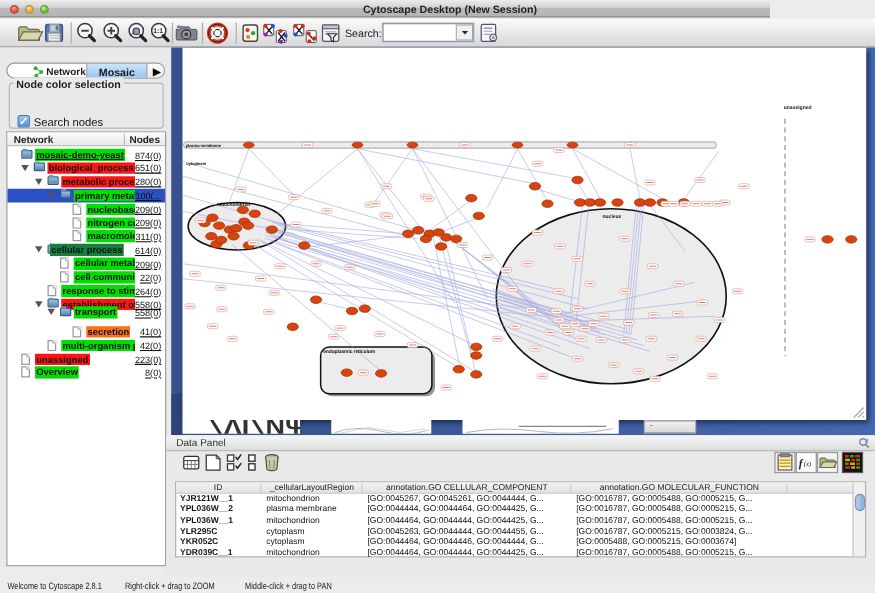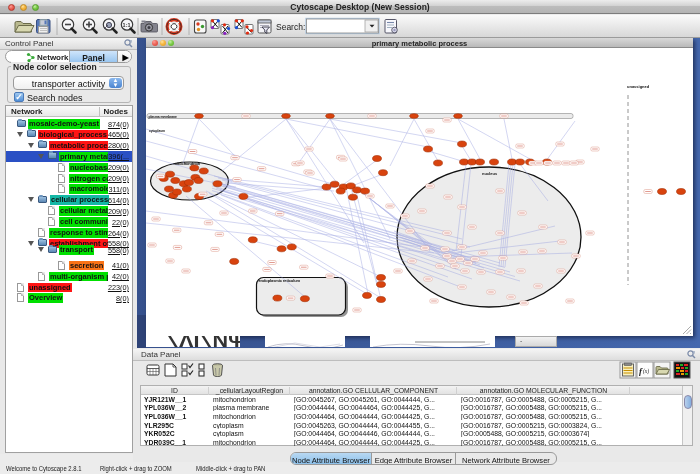--- a/index.html
+++ b/index.html
@@ -1,21 +1,21 @@
 <!DOCTYPE html>
 <html><head>
 <meta charset="utf-8">
 <style>
 * { margin:0; padding:0; box-sizing:border-box; }
 html,body { width:700px; height:474px; overflow:hidden; }
 body { font-family:"Liberation Sans", sans-serif; background:#ececec; position:relative; }
 .abs { position:absolute; }
 
 
-#titlebar { left:0; top:0; width:700px; height:14px;
+#titlebar { left:0; top:0; width:616px; height:14px;
   background:linear-gradient(#ededed,#d2d2d2 45%,#bcbcbc 50%,#b3b3b3);
   border-bottom:1px solid #7c7c7c; }
 #titlebar .tl { position:absolute; top:3.5px; width:7px; height:7px; border-radius:50%; }
 #title-text { left:10px; width:700px; text-align:center; top:2px; font-size:8.5px; font-weight:bold; color:#222; }
 
 
 #toolbar { left:0; top:15px; width:700px; height:23px;
   background:linear-gradient(#fafafa,#e2e2e2 70%,#d8d8d8);
   border-bottom:1px solid #9b9b9b; }
 
@@ -191,89 +191,83 @@
 <line x1="387" y1="7.5" x2="394" y2="7.5" stroke="#78a" stroke-width="1.1"></line>
 <line x1="387" y1="10" x2="394" y2="10" stroke="#9ab" stroke-width="0.9"></line>
 <line x1="387" y1="12.5" x2="392" y2="12.5" stroke="#9ab" stroke-width="0.9"></line>
 <circle cx="394.5" cy="15" r="2.8" fill="#dde" stroke="#445" stroke-width="0.8"></circle>
 <circle cx="394.5" cy="15" r="1.2" fill="#99b"></circle>
 </g>
 </svg>
   </div>
 
 <div class="abs" id="leftpanel">
-  <div class="abs" id="cp-head">Control Panel<svg width="9" height="9" style="position:absolute;right:4px;top:1px;">
-        <circle cx="3.5" cy="3.5" r="2.6" fill="none" stroke="#7a8aa8" stroke-width="1.2"></circle>
-        <path d="M5.5 5.5 L8 8" stroke="#7a8aa8" stroke-width="1.4"></path>
-        <path d="M5.5 2 L8 2 M7 1 L7 4" stroke="#9aa8c0" stroke-width="0.9"></path>
-      </svg></div>
   <div class="abs" id="cp-tabs">
     <svg width="10" height="11" style="position:absolute;left:20px;top:1px;">
         <circle cx="2.5" cy="2.5" r="1.6" fill="#3aaa3a"></circle>
         <circle cx="7" cy="5.5" r="1.6" fill="#3aaa3a"></circle>
         <circle cx="3" cy="8.5" r="1.6" fill="#3aaa3a"></circle>
         <path d="M2.5 2.5 L7 5.5 L3 8.5" stroke="#3aaa3a" stroke-width="0.8" fill="none"></path>
       </svg>
       <span style="position:absolute;left:31px;top:2px;color:#222;font-size:8px;">Network</span>
-    <div id="tab-mosaic">Panel</div>
+    <div id="tab-mosaic">Mosaic</div>
     <div id="tab-arrow">▶</div>
   </div>
   <div class="abs" id="groupbox"></div>
   <div class="abs" id="groupbox-label">Node color selection</div>
-  <div class="abs" id="combo">transporter activity<div id="combo-btn">▲<br>▼</div></div>
   <div class="abs" id="checkbox">✓</div>
   <div class="abs" id="checkbox-label">Search nodes</div>
   <div class="abs" id="treebox">
     <div id="tree-head">
         <span style="position:absolute;left:5px;top:1px;">Network</span>
         <span style="position:absolute;right:4px;top:1px;border-left:1px solid #c0c0c0;padding-left:4px;">Nodes</span>
       </div>
     <div id="tree-rows">
 <div class="trow" style="top:12.0px;">
           <div class="fold" style="left:11px;"></div>
-          <div class="lbl" style="left:22px;max-width:80px;background:#00e000;">mosaic-demo-yeast</div>
+          <div class="lbl" style="left:22px;max-width:80px;background:#00e000;text-decoration:underline;">mosaic-demo-yeast</div>
           <div class="cnt">874(0)</div>
         </div>
 <div class="trow" style="top:22.9px;">
           <div class="tri" style="left:11px;"></div>
           <div class="fold" style="left:21px;"></div>
           <div class="lbl" style="left:32px;max-width:70px;background:#ff1414;">biological_process</div>
-          <div class="cnt">465(0)</div>
+          <div class="cnt">651(0)</div>
         </div>
 <div class="trow" style="top:33.8px;">
           <div class="tri" style="left:22px;"></div>
           <div class="fold" style="left:32px;"></div>
           <div class="lbl" style="left:43px;max-width:59px;background:#ff1414;">metabolic process</div>
           <div class="cnt">280(0)</div>
         </div>
 <div class="trow" style="top:44.7px;background:#2a50c4;">
           <div class="tri" style="left:32px;"></div>
           <div class="fold" style="left:42px;"></div>
           <div class="lbl" style="left:53px;max-width:49px;background:#00e000;">primary metabol</div>
-          <div class="cnt">396(...</div>
+          <div class="cnt">100(...</div>
         </div>
 <div class="trow" style="top:55.6px;">
           <div class="page" style="left:52px;"></div>
           <div class="lbl" style="left:63px;max-width:39px;background:#00e000;">nucleobase-</div>
           <div class="cnt">209(0)</div>
         </div>
 <div class="trow" style="top:66.5px;">
           <div class="page" style="left:52px;"></div>
           <div class="lbl" style="left:63px;max-width:39px;background:#00e000;">nitrogen compo</div>
           <div class="cnt">209(0)</div>
         </div>
 <div class="trow" style="top:77.4px;">
           <div class="page" style="left:52px;"></div>
           <div class="lbl" style="left:63px;max-width:39px;background:#00e000;">macromolecule</div>
           <div class="cnt">311(0)</div>
         </div>
 <div class="trow" style="top:88.3px;">
           <div class="tri" style="left:22px;"></div>
           <div class="fold" style="left:32px;"></div>
-          <div class="lbl" style="left:44px;max-width:59px;background:#14b8a6;">cellular process</div>
+          <div class="lbl" style="left:34px;max-width:59px;background:#15803d;">cellular process</div>
           <div class="cnt">614(0)</div>
         </div>
 <div class="trow" style="top:99.2px;">
           <div class="page" style="left:42px;"></div>
           <div class="lbl" style="left:53px;max-width:49px;background:#00e000;">cellular metabo</div>
           <div class="cnt">209(0)</div>
         </div>
 <div class="trow" style="top:110.1px;">
           <div class="page" style="left:42px;"></div>
           <div class="lbl" style="left:53px;max-width:49px;background:#00e000;">cell communicat</div>
@@ -316,26 +310,20 @@
           <div class="lbl" style="left:22px;max-width:80px;background:#00e000;">Overview</div>
           <div class="cnt">8(0)</div>
         </div>
 </div>
   </div>
 </div>
 
 <div class="abs" id="mdi">
   <div style="position:absolute;left:0;top:277px;width:9px;height:33px;background:#2e4377;"></div>
   <div id="inwin">
-    <div id="inwin-tb">
-      <div class="tl" style="position:absolute;left:6px;top:2px;width:6px;height:6px;border-radius:50%;background:radial-gradient(circle at 35% 30%,#ff9d96,#ec6559 45%,#d33a2e);"></div>
-      <div class="tl" style="position:absolute;left:14px;top:2px;width:6px;height:6px;border-radius:50%;background:radial-gradient(circle at 35% 30%,#ffe3a0,#f5b63e 45%,#df9b28);"></div>
-      <div class="tl" style="position:absolute;left:22px;top:2px;width:6px;height:6px;border-radius:50%;background:radial-gradient(circle at 35% 30%,#c6f0a8,#7ccc48 45%,#58a82c);"></div>
-      <div id="inwin-title">primary metabolic process</div>
-    </div>
     <div id="canvas-holder" style="position:absolute;left:0;top:11px;width:547px;height:287px;overflow:hidden;">
         <svg width="547" height="286" viewBox="0 0 547 286" xmlns="http://www.w3.org/2000/svg" style="position:absolute;left:0;top:0;">
 <ellipse cx="43.5" cy="132" rx="39" ry="19" fill="#ececec" stroke="#111" stroke-width="1.2"></ellipse>
 <ellipse cx="343" cy="188" rx="92" ry="70" fill="#ececec" stroke="#111" stroke-width="1.3"></ellipse>
 <rect x="111.5" y="229.5" width="89" height="37" rx="7" fill="#111" opacity="0.45" transform="translate(1.5,1.5)"></rect>
 <rect x="110.5" y="228.5" width="89" height="37.5" rx="7" fill="#ececec" stroke="#111" stroke-width="1.2"></rect>
 <g stroke="#9ba1e0" stroke-width="0.55" opacity="0.8">
 <line x1="68.0" y1="127.0" x2="306.0" y2="184.0"></line>
 <line x1="72.0" y1="129.0" x2="316.0" y2="190.0"></line>
 <line x1="76.0" y1="131.0" x2="324.0" y2="198.0"></line>
@@ -985,24 +973,19 @@
           <span style="left:3px;width:64px;font-weight:bold;">YDR039C__1</span>
           <span style="left:72px;width:77px;">mitochondrion</span>
           <span style="left:153px;width:162px;">[GO:0044464, GO:0044444, GO:0044425, G...</span>
           <span style="left:320px;width:222px;">[GO:0016787, GO:0005488, GO:0005215, G...</span>
         </div>
 </div>
 <div style="position:absolute;right:0;top:0;width:10px;height:59px;background:#f0f0f0;border-left:1px solid #c5c5c5;">
 <div style="position:absolute;left:1px;top:9px;width:8px;height:14px;border-radius:4px;background:linear-gradient(90deg,#b8d0ec,#84aede);border:0.5px solid #88a;"></div>
       </div>
   </div>
-  <div id="dp-tabs">
-    <div style="background:linear-gradient(#b8d8f2,#8cc0ea);width:81px;">Node Attribute Browser</div>
-    <div style="width:84px;">Edge Attribute Browser</div>
-    <div style="border-right:none;width:100px;">Network Attribute Browser</div>
-  </div>
 </div>
 
 <div class="abs" id="statusbar">
   <span style="position:absolute;left:6px;top:4px;">Welcome to Cytoscape 2.8.1</span>
   <span style="position:absolute;left:100px;top:4px;">Right-click + drag to ZOOM</span>
   <span style="position:absolute;left:196px;top:4px;">Middle-click + drag to PAN</span>
 </div>
 
 </body></html>

